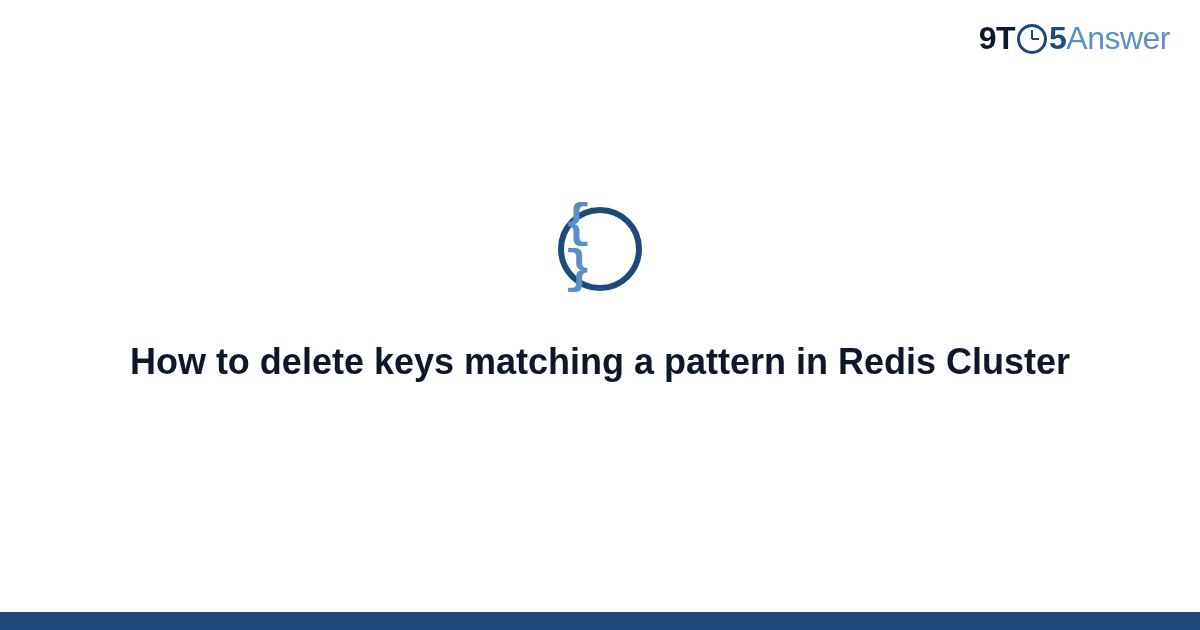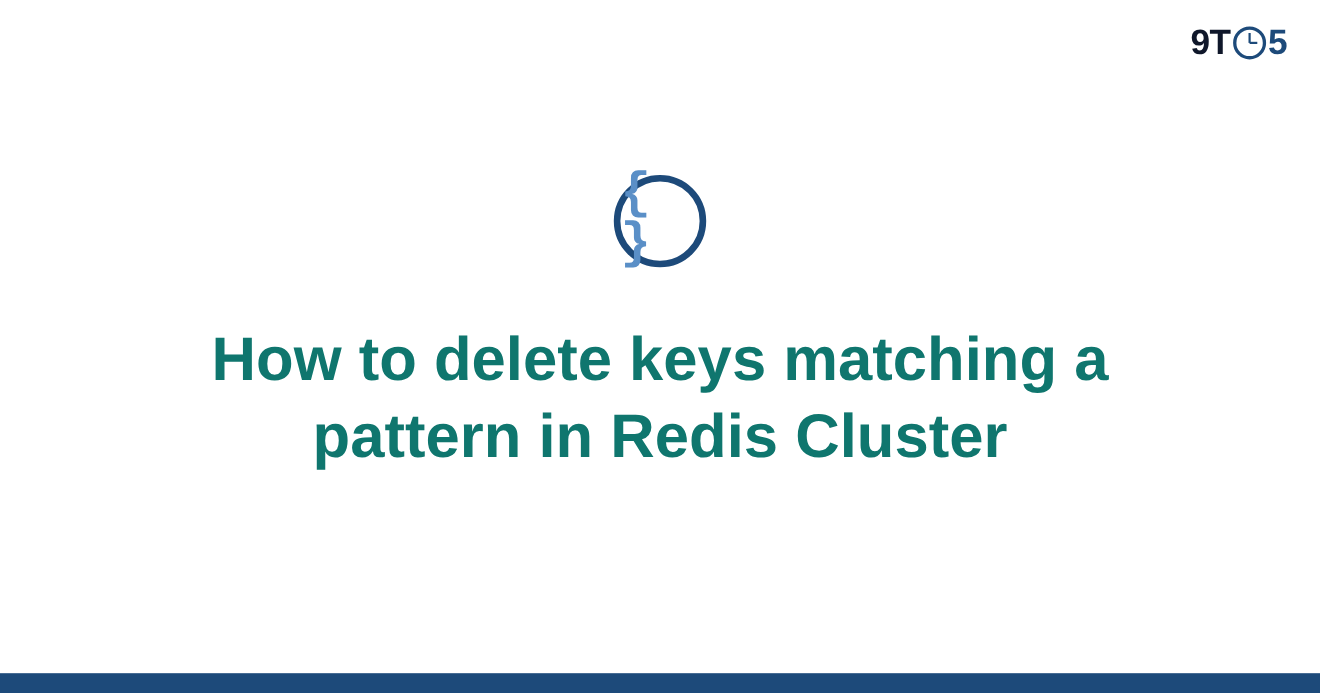--- a/index.html
+++ b/index.html
@@ -90,43 +90,44 @@
     .braces {
       font-size: 46px;
       font-weight: 700;
       color: #5a8fc7;
       letter-spacing: 6px;
       font-family: 'Courier New', monospace;
       line-height: 1;
       transform: translateY(-2px);
     }
     .title {
-      font-size: 56px;
+      font-size: 36px;
       font-weight: 700;
-      color: #0f766e;
+      color: #0f172a;
       text-align: center;
       line-height: 1.25;
       max-width: 960px;
     }
     .bottom-bar {
       position: absolute;
       bottom: 0;
       left: 0;
       right: 0;
       height: 18px;
       background: #1d4a7a;
     }
   </style>
 </head>
 <body>
 
 <div class="logo">
   <span class="logo-part-1">9T</span>
   <span class="logo-clock"></span>
   <span class="logo-part-2">5</span>
+  <span class="logo-part-3">Answer</span>
 </div>
 
 <div class="content">
   <div class="category-icon">
     <span class="braces">{ }</span>
   </div>
   <h1 class="title">How to delete keys matching a pattern in Redis Cluster</h1>
 </div>
 
 <div class="bottom-bar"></div>

